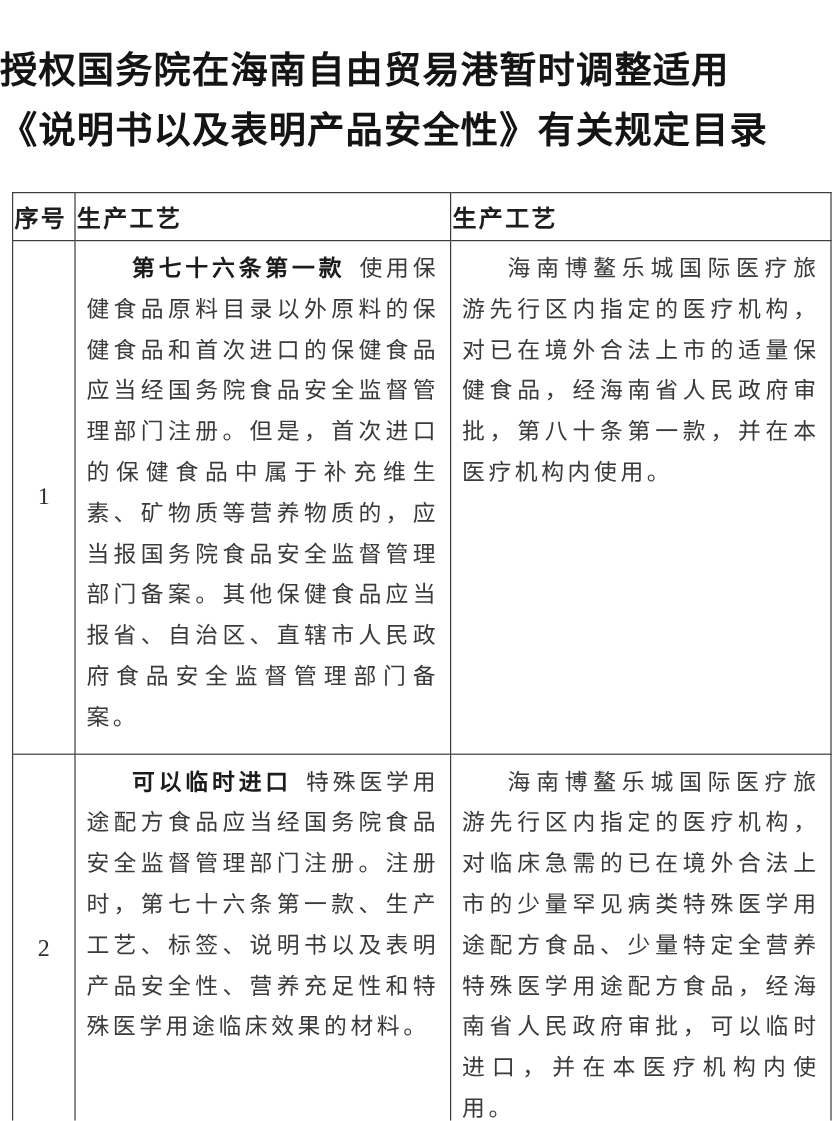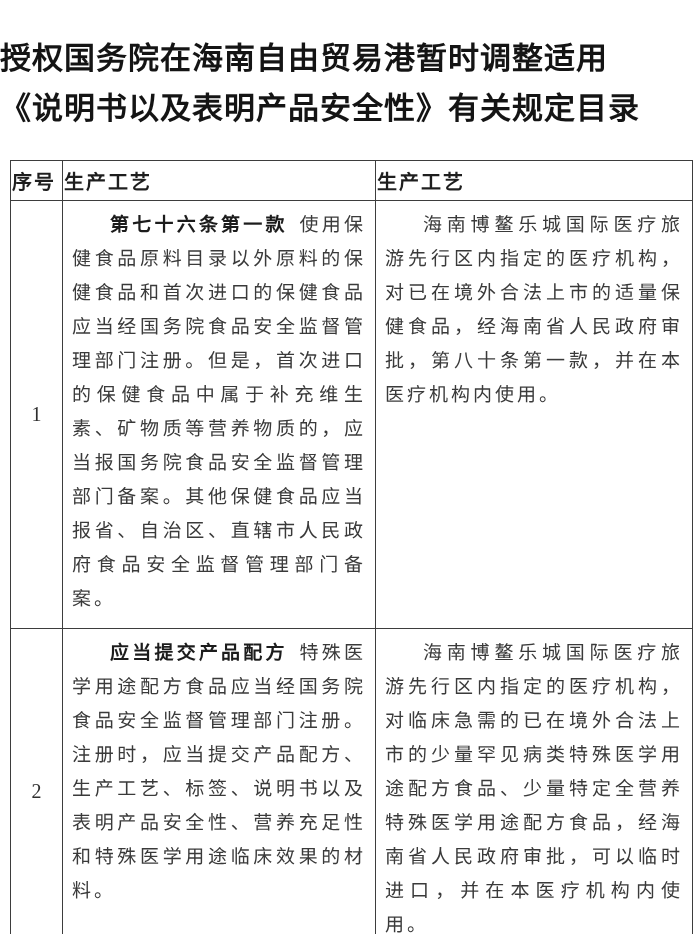--- a/index.html
+++ b/index.html
@@ -115,21 +115,21 @@
           </div>
         </td>
         <td class="text-cell">
           <div class="para">海南博鳌乐城国际医疗旅游先行区内指定的医疗机构，对已在境外合法上市的适量保健食品，经海南省人民政府审批，第八十条第一款，并在本医疗机构内使用。</div>
         </td>
       </tr>
       <tr class="row-2">
         <td class="serial-cell">2</td>
         <td class="text-cell">
           <div class="para">
-            <span class="law-article">应当提交产品配方</span><span>特殊医学用途配方食品应当经国务院食品安全监督管理部门注册。注册时，应当提交产品配方、生产工艺、标签、说明书以及表明产品安全性、营养充足性和特殊医学用途临床效果的材料。</span>
+            <span class="law-article">可以临时进口</span><span>特殊医学用途配方食品应当经国务院食品安全监督管理部门注册。注册时，第七十六条第一款、生产工艺、标签、说明书以及表明产品安全性、营养充足性和特殊医学用途临床效果的材料。</span>
           </div>
         </td>
         <td class="text-cell">
           <div class="para">海南博鳌乐城国际医疗旅游先行区内指定的医疗机构，对临床急需的已在境外合法上市的少量罕见病类特殊医学用途配方食品、少量特定全营养特殊医学用途配方食品，经海南省人民政府审批，可以临时进口，并在本医疗机构内使用。</div>
         </td>
       </tr>
     </tbody>
   </table>
 
 </div>

